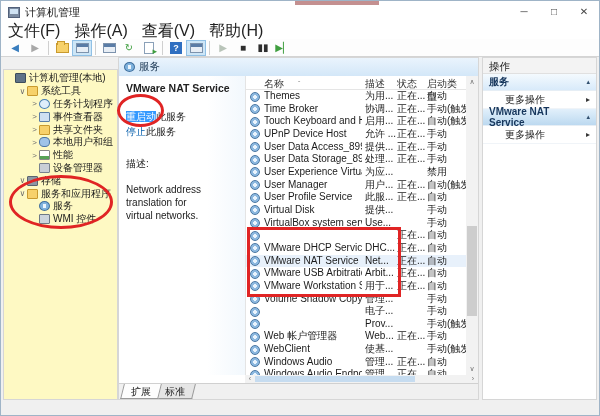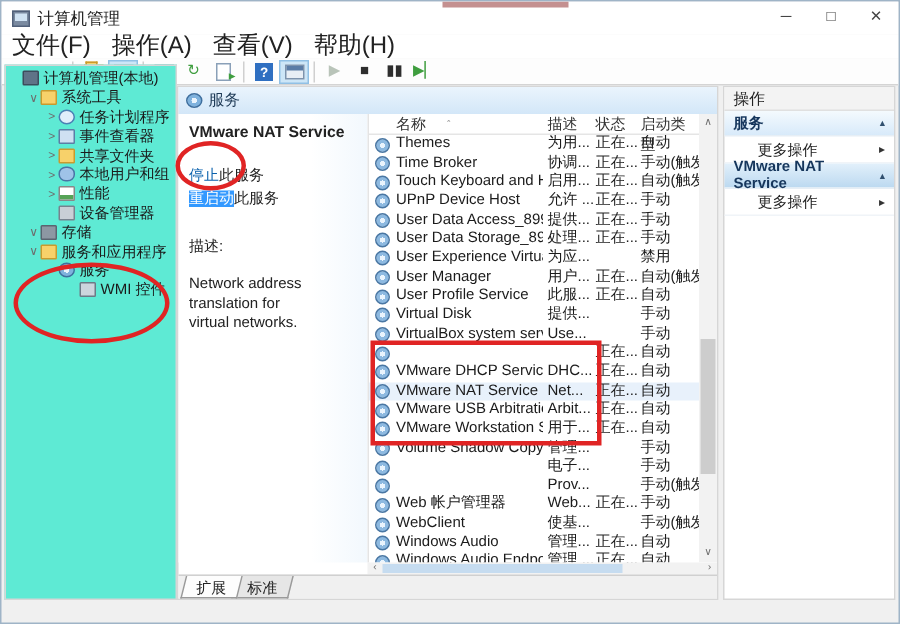--- a/index.html
+++ b/index.html
@@ -26,21 +26,21 @@
   .tb-sep { width:1px; height:14px; background:#d0d0d0; margin:0 3px; }
   .mini-folder { width:13px; height:10px; background:#f7d16a; border:1px solid #c99a2e; position:relative; }
   .mini-folder:before { content:""; position:absolute; left:0; top:-3px; width:6px; height:3px; background:#f7d16a; border:1px solid #c99a2e; border-bottom:none; }
   .mini-win { width:13px; height:10px; background:#e8eef5; border:1px solid #7d93ad; position:relative; }
   .mini-win:before { content:""; position:absolute; left:0; top:0; right:0; height:3px; background:#5a7ca6; }
   .mini-doc { width:10px; height:12px; background:#fff; border:1px solid #8aa0b8; position:relative; }
   .mini-doc:after { content:"▸"; position:absolute; right:-4px; bottom:-3px; color:#3f9e3f; font-size:9px; }
   .mini-help { width:12px; height:12px; background:#2f6fc1; color:#fff; font-size:9px; font-weight:bold; text-align:center; line-height:12px; }
 
   
-  .tree-pane { position:absolute; left:2px; top:42px; width:115px; bottom:15px; background:#5eead4; border:1px solid #d6d6d6; overflow:hidden; font-size:10px; color:#1b1b1b; padding-top:2px; }
+  .tree-pane { position:absolute; left:2px; top:68px; width:115px; bottom:15px; background:#fef9c3; border:1px solid #d6d6d6; overflow:hidden; font-size:10px; color:#1b1b1b; padding-top:2px; }
   .tree-row { height:12.8px; display:flex; align-items:center; white-space:nowrap; }
   .tw-exp { width:9px; text-align:center; color:#6d6d6d; font-size:8px; flex:none; }
   .ic { width:11px; height:10px; flex:none; margin-right:3px; border-radius:1px; }
   .ic-computer { background:#5f7387; border:1px solid #3c4c5c; }
   .ic-folder-tools,.ic-shared-folders,.ic-services-apps { background:#f7d16a; border:1px solid #c99a2e; }
   .ic-task-scheduler { background:#dfeefb; border:1px solid #4a81b5; border-radius:50%; }
   .ic-event-viewer { background:#cfe0f2; border:1px solid #5b7ea6; }
   .ic-local-users { background:#9fc3e8; border:1px solid #4a74a5; border-radius:45%; }
   .ic-performance { background:#fff; border:1px solid #888; box-shadow:inset 0 -3px 0 #57a357; }
   .ic-device-manager { background:#c9cfd6; border:1px solid #78828e; }
@@ -203,40 +203,40 @@
       <div class="tree-row" style="padding-left: 14px;">
         <span class="tw-exp">∨</span>
         <span class="ic ic-services-apps"></span>
         <span>服务和应用程序</span>
       </div>
       <div class="tree-row" style="padding-left: 26px;">
         <span class="tw-exp"></span>
         <span class="ic ic-services"></span>
         <span>服务</span>
       </div>
-      <div class="tree-row" style="padding-left: 40px;">
+      <div class="tree-row" style="padding-left: 26px;">
         <span class="tw-exp"></span>
         <span class="ic ic-wmi-control"></span>
         <span>WMI 控件</span>
       </div>
     </div>
 
   <div class="mid-pane">
     <div class="mid-header">
       <span class="ic ic-services"></span>
       <span>服务</span>
     </div>
 
     <div class="desc-pane">
       <div class="svc-title">VMware NAT Service</div>
       <div class="svc-link-line">
+        <span class="link-act hl">重启动</span><span>此服务</span>
+      </div>
+      <div class="svc-link-line">
         <span class="link-act">停止</span><span>此服务</span>
-      </div>
-      <div class="svc-link-line">
-        <span class="link-act hl">重启动</span><span>此服务</span>
       </div>
       <div class="desc-label">描述:</div>
       <div class="desc-text">
         <span>Network address translation for</span><br>
         <span>virtual networks.</span>
       </div>
     </div>
 
     <div class="list-pane">
       <div class="col-hdr">

